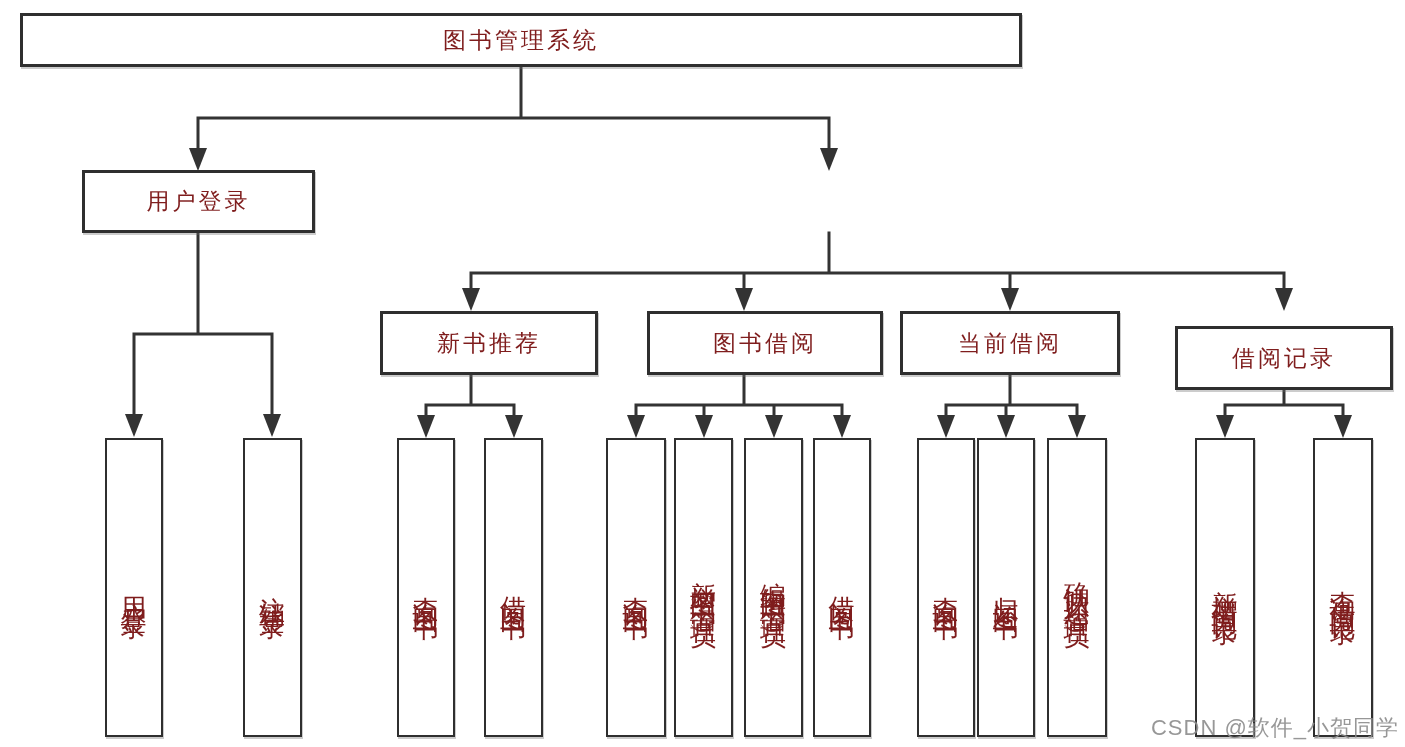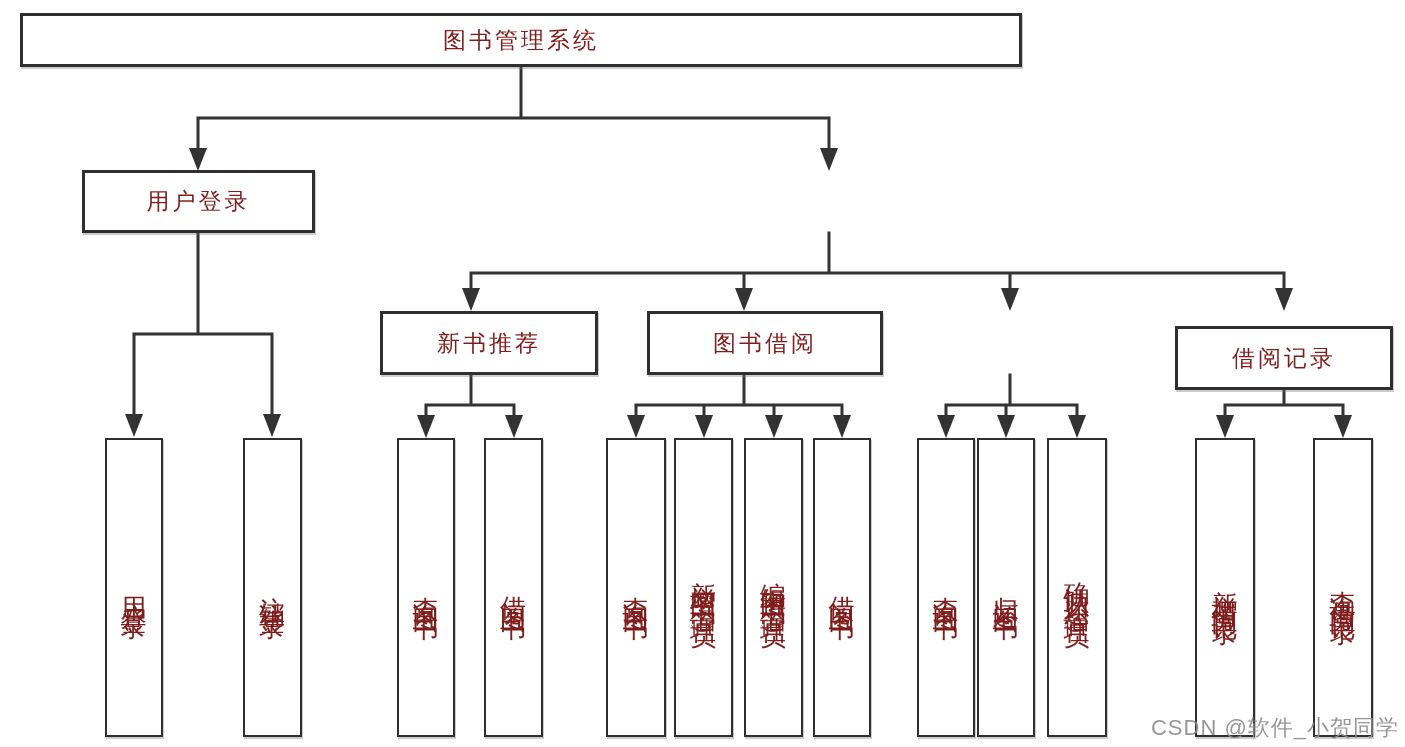--- a/index.html
+++ b/index.html
@@ -84,20 +84,21 @@
     <polygon class="ah" points="1216,415 1234,415 1225,438"></polygon>
     <polygon class="ah" points="1334,415 1352,415 1343,438"></polygon>
   </svg>
 
   <div class="box h" id="n-root">图书管理系统</div>
 
   <div class="box h" id="n-user-login">用户登录</div>
 
   <div class="box h" id="n-new-books">新书推荐</div>
   <div class="box h" id="n-book-borrow">图书借阅</div>
+  <div class="box h" id="n-current-borrow">当前借阅</div>
   <div class="box h" id="n-borrow-records">借阅记录</div>
 
   <div class="box v" id="n-l4-0">用户登录</div>
   <div class="box v" id="n-l4-1">注销登录</div>
   <div class="box v" id="n-l4-2">查询图书</div>
   <div class="box v" id="n-l4-3">借阅图书</div>
   <div class="box v" id="n-l4-4">查询图书</div>
   <div class="box v" id="n-l4-5">新增图书（管理员）</div>
   <div class="box v" id="n-l4-6">编辑图书（管理员）</div>
   <div class="box v" id="n-l4-7">借阅图书</div>

